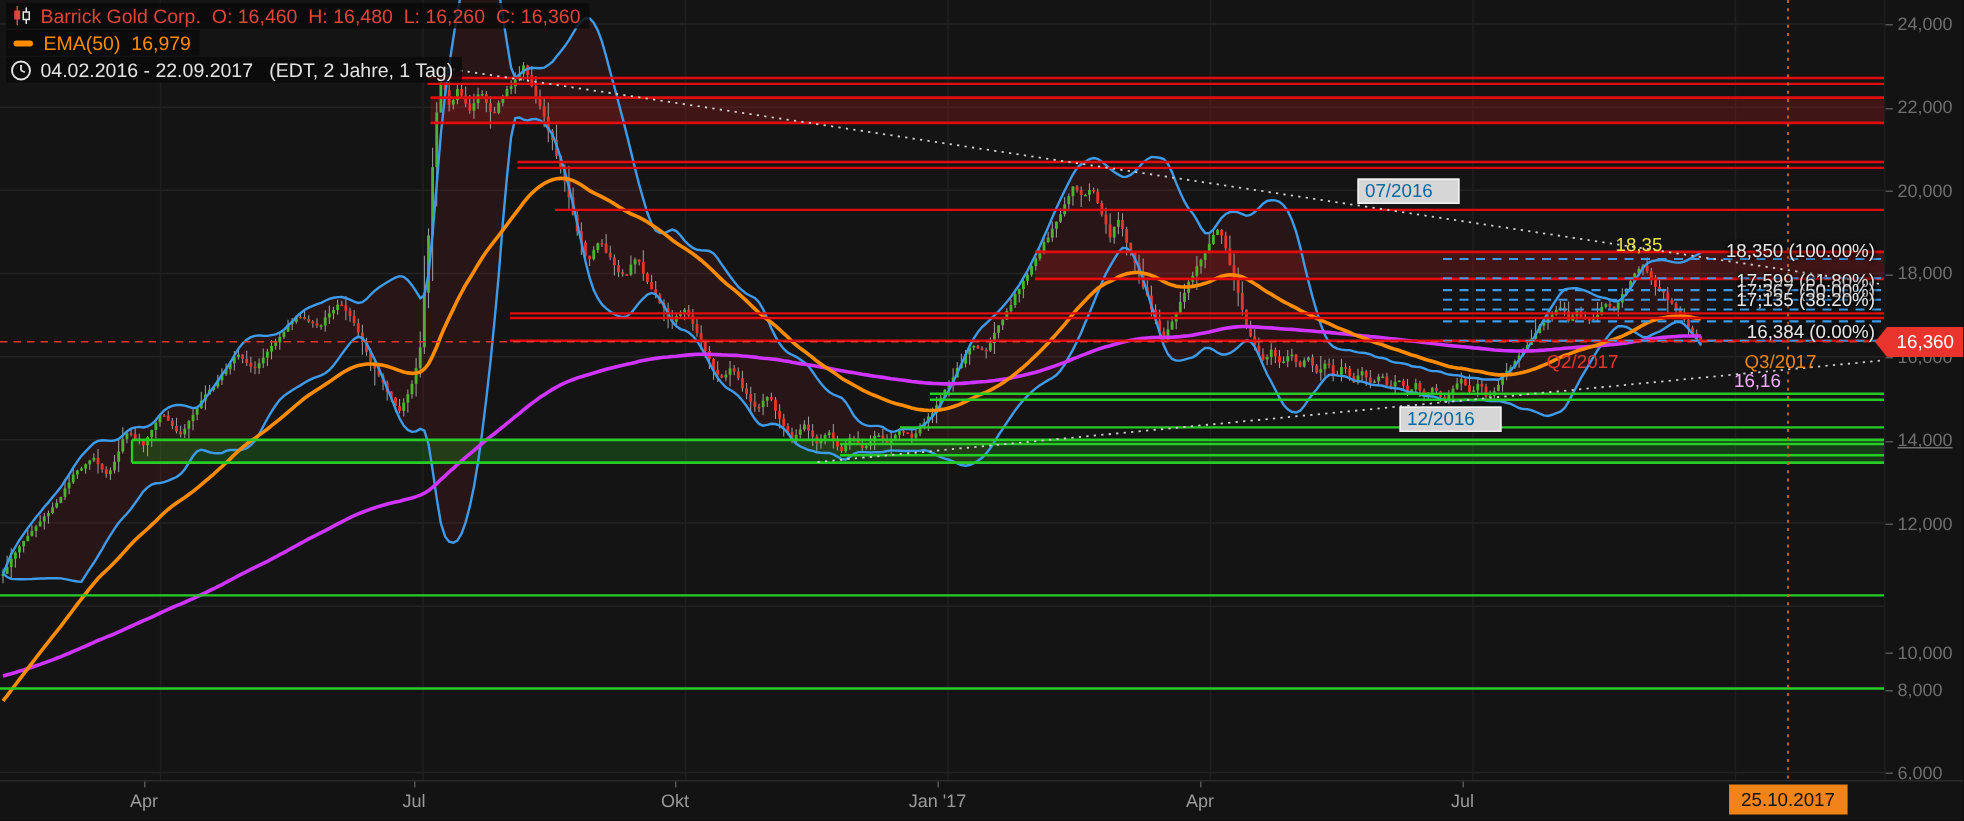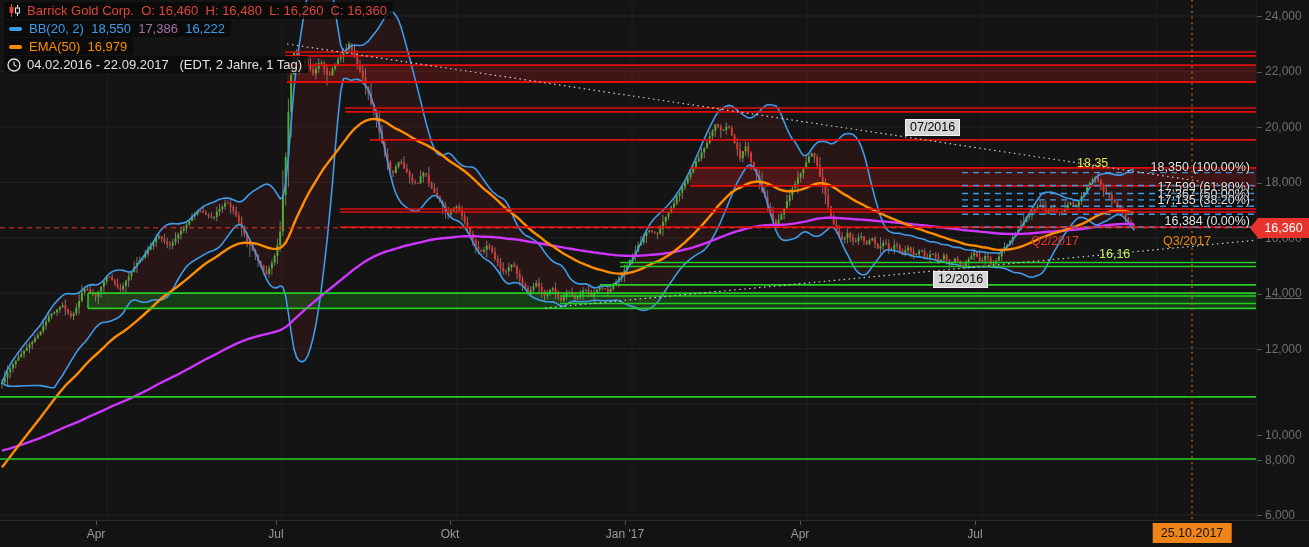--- a/index.html
+++ b/index.html
@@ -17,22 +17,22 @@
              border-top:1px solid #2a2a2a;}
   .xtick{position:absolute;top:6px;color:#9a9a9a;font-size:12px;transform:translateX(-50%);white-space:nowrap;}
   .xtickmark{position:absolute;top:0;width:1px;height:4px;background:#555;}
   
   #legend{position:absolute;left:4px;top:2px;z-index:30;}
   .lrow{display:flex;align-items:center;margin-bottom:1px;height:17px;}
   .lchip{background:rgba(10,10,10,0.82);padding:0 6px 0 2px;display:flex;align-items:center;height:17px;
          font-size:13px;white-space:pre;}
   .marker{display:inline-block;width:13px;height:4px;border-radius:2px;margin:0 7px 0 3px;}
   
-  .annbox{position:absolute;background:#d6d6d6;border:1px solid #f2f2f2;color:#000000;
-          font-size:12.5px;padding:0px 4px 1px 4px;z-index:25;}
+  .annbox{position:absolute;background:#d6d6d6;border:1px solid #f2f2f2;color:#0369a1;
+          font-size:12.5px;padding:0px 17px 1px 4px;z-index:25;}
   .annlabel{position:absolute;font-size:12.5px;z-index:25;white-space:nowrap;}
   .fiblabel{position:absolute;color:#e5e5e5;font-size:12.5px;z-index:24;white-space:nowrap;
             transform:translateY(-100%);text-shadow:0 0 3px #000,0 0 3px #000;}
   
   #price-tag{position:absolute;left:1258px;width:51px;height:20px;background:#e8342c;color:#fff;
              font-size:12.5px;line-height:20px;text-align:center;z-index:31;}
   #price-tag .arrow{position:absolute;left:-8px;top:0;width:0;height:0;
              border-top:10px solid transparent;border-bottom:10px solid transparent;border-right:8px solid #e8342c;}
   
   #date-tag{position:absolute;top:523px;height:20px;background:#f08418;color:#141414;font-size:12.5px;
@@ -950,32 +950,20 @@
         <span style="color:#e0453a">&nbsp;&nbsp;</span>
         <span style="color:#e0453a">L:</span>
         <span style="color:#e0453a">&nbsp;</span><span style="color:#e0453a">16,260</span>
         <span style="color:#e0453a">&nbsp;&nbsp;</span>
         <span style="color:#e0453a">C:</span>
         <span style="color:#e0453a">&nbsp;</span><span style="color:#e0453a">16,360</span>
       </div>
     </div>
     <div class="lrow">
       <div class="lchip">
-        <span class="marker" style="background:#3d9be9"></span>
-        <span style="color:#3d9be9">BB(20, 2)</span>
-        <span>&nbsp;&nbsp;</span>
-        <span style="color:#3d9be9">18,550</span>
-        <span>&nbsp;&nbsp;</span>
-        <span style="color:#a06fa0">17,386</span>
-        <span>&nbsp;&nbsp;</span>
-        <span style="color:#3d9be9">16,222</span>
-      </div>
-    </div>
-    <div class="lrow">
-      <div class="lchip">
         <span class="marker" style="background:#ff8c00"></span>
         <span style="color:#ff8c00">EMA(50)</span>
         <span>&nbsp;&nbsp;</span>
         <span style="color:#ff8c00">16,979</span>
       </div>
     </div>
     <div class="lrow">
       <div class="lchip" style="color:#e2e2e2">
         <span style="margin:0 6px 0 1px;display:inline-flex;">
           <svg width="14" height="14" viewBox="0 0 14 14">
@@ -1025,17 +1013,17 @@
   <div id="date-tag" style="left: 1192px;">25.10.2017</div>
 
 <div class="fiblabel" style="right: 59px; top: 173.631px;">18,350 (100.00%)</div>
     <div class="fiblabel" style="right: 59px; top: 194.45px;">17,599 (61.80%)</div>
     <div class="fiblabel" style="right: 59px; top: 200.881px;">17,367 (50.00%)</div>
     <div class="fiblabel" style="right: 59px; top: 207.313px;">17,135 (38.20%)</div>
     <div class="fiblabel" style="right: 59px; top: 228.132px;">16,384 (0.00%)</div>
     <div class="annbox" style="left: 905px; top: 119px;">07/2016</div>
     <div class="annbox" style="left: 933px; top: 271px;">12/2016</div>
     <div class="annlabel" style="color: rgb(232, 224, 74); left: 1077px; top: 156px;">18,35</div>
-    <div class="annlabel" style="color: #bef264; left: 1099px; top: 247px;">16,16</div>
+    <div class="annlabel" style="color: #f0abfc; left: 1156px; top: 247px;">16,16</div>
     <div class="annlabel" style="color: rgb(232, 52, 44); left: 1031px; top: 234px;">Q2/2017</div>
     <div class="annlabel" style="color: rgb(232, 133, 26); left: 1163px; top: 234px;">Q3/2017</div>
 
 </div>
 
 </body></html>

